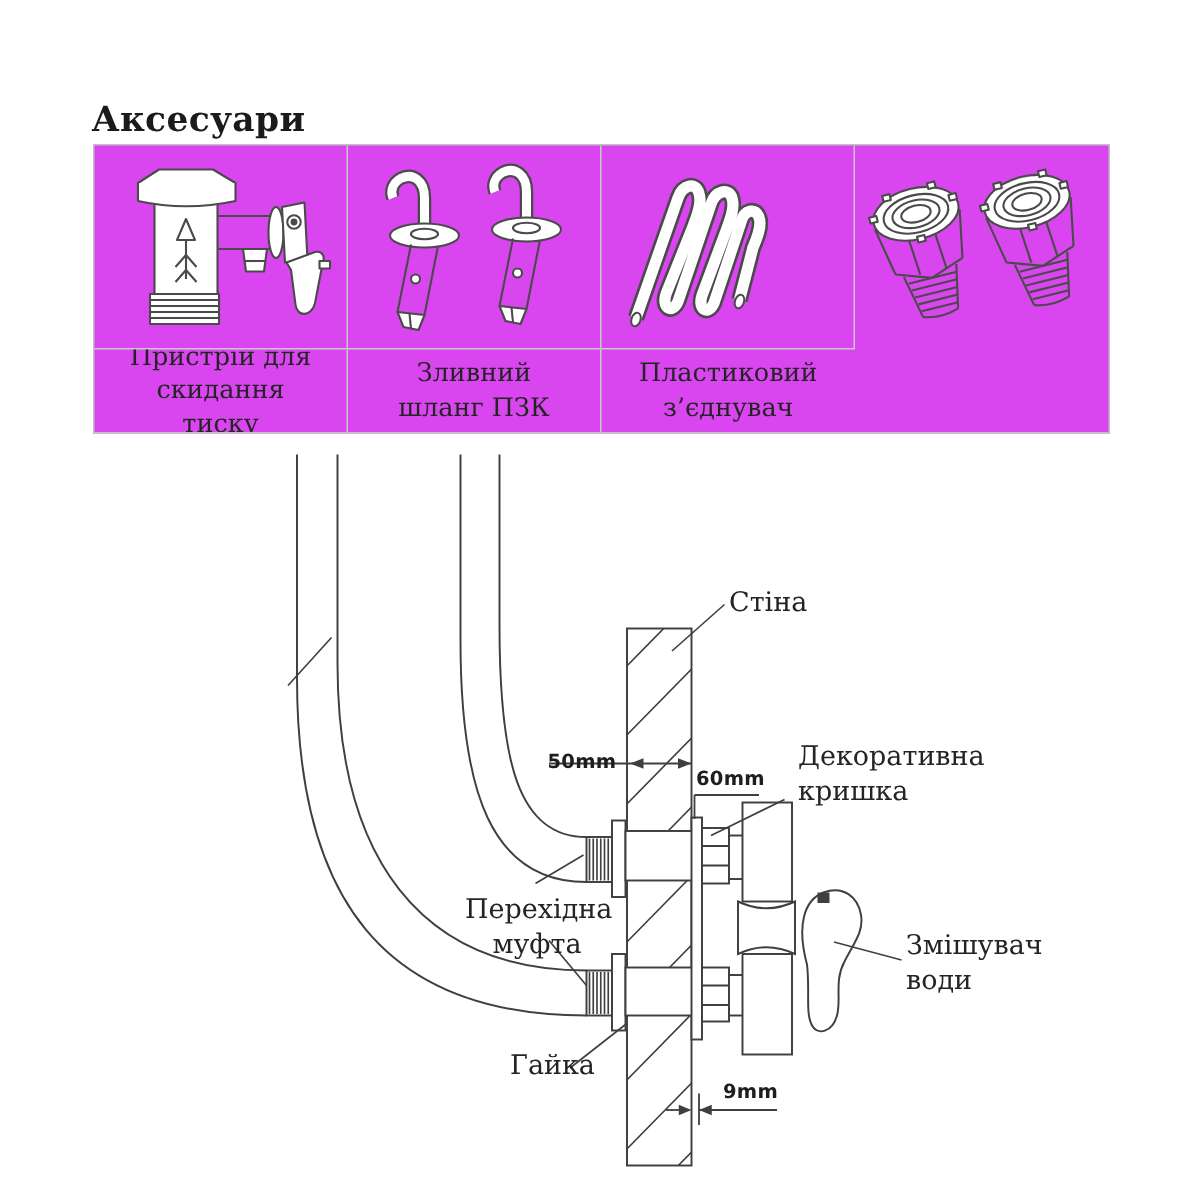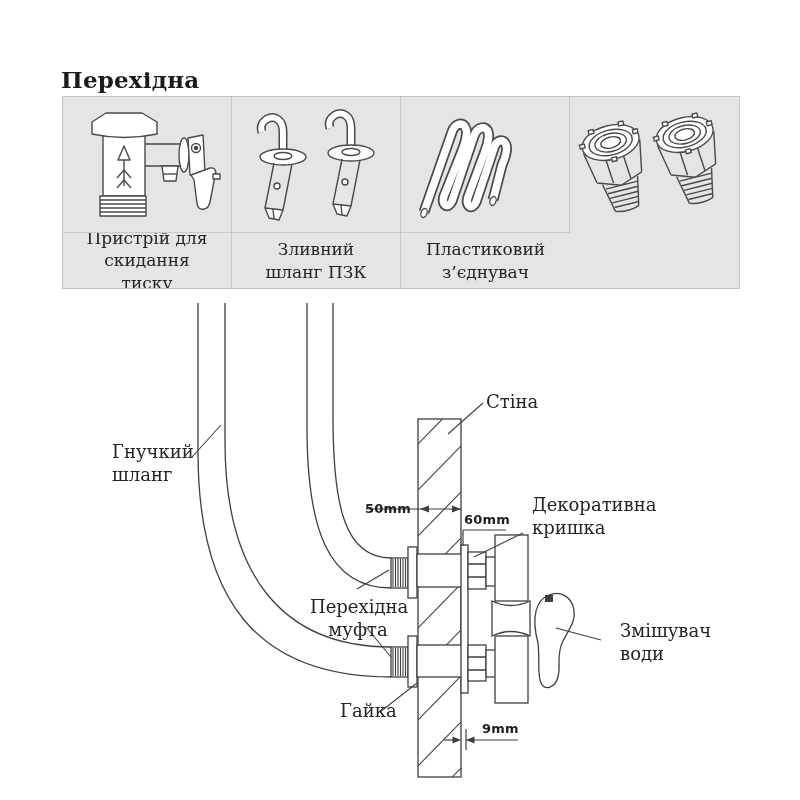--- a/index.html
+++ b/index.html
@@ -1,35 +1,35 @@
 <!DOCTYPE html>
 <html><head>
 <meta charset="utf-8">
 <style>
   html,body{margin:0;padding:0;background:#ffffff}
   body{width:800px;height:800px;font-family:"DejaVu Serif",serif;color:#262626}
   .page{position:relative;width:800px;height:800px;overflow:hidden;background:#fff}
   .heading{position:absolute;left:61px;top:66px;margin:0;font-size:23px;font-weight:700;color:#1b1b1b;letter-spacing:.2px}
   .acc-table{position:absolute;left:62px;top:96px;width:678px;display:grid;
     grid-template-columns:repeat(4,1fr);grid-template-rows:135px 56px;
-    border:1.4px solid #c2c2c2;box-sizing:border-box;background:#e5e5e5}
+    border:1.4px solid #c2c2c2;box-sizing:border-box;background:#d946ef}
   .cell{display:flex;align-items:center;justify-content:center;border-right:1.4px solid #c9c9c9;box-sizing:border-box;overflow:hidden}
   .cell.last{border-right:none}
   .lblcell{border-top:1.4px solid #c9c9c9;font-size:17px;line-height:1.32;text-align:center;padding:4px 17px;color:#242424}
   .dlabel{position:absolute;font-size:18px;line-height:1.27;color:#242424}
   .dim{position:absolute;font-family:"DejaVu Sans",sans-serif;font-size:13px;font-weight:700;color:#1e1e1e;letter-spacing:.2px}
   .center{text-align:center}
   svg.diagram{position:absolute;left:0;top:0}
 </style>
 </head>
 <body>
 
 <div class="page">
 
-  <h1 class="heading">Перехідна</h1>
+  <h1 class="heading">Аксесуари</h1>
 
   <div class="acc-table">
 
     <div class="cell">
       <svg width="155" height="122" viewBox="0 0 155 122">
         <g stroke="#4a4a4a" stroke-width="1.4" fill="none" stroke-linejoin="round">
           <rect x="33" y="30" width="42" height="62" fill="#fff"></rect>
           <polygon points="22,18 36,9 72,9 87,18 73,28 35,28" fill="#fff"></polygon>
           <path d="M22,18 L22,30 Q54,37 87,30 L87,18" fill="#fff"></path>
           <path d="M54,82 L54,54"></path>
@@ -209,23 +209,22 @@
         <path d="M463,530 H506 M463,530 V546"></path>
         <path d="M444,740 H459"></path>
         <polygon points="461,740 452.5,736.5 452.5,743.5" fill="#3f3f3f" stroke="none"></polygon>
         <polygon points="466,740 474.5,736.5 474.5,743.5" fill="#3f3f3f" stroke="none"></polygon>
         <path d="M466,740 H518 M466,729 V750"></path>
       </g>
     </g>
   </svg>
 
   <div class="dlabel" style="left:486px;top:391px;">Стіна</div>
-  <div class="dlabel" style="left:112px;top:441px;width:82px;">Гнучкий шланг</div>
   <div class="dlabel center" style="left:310px;top:584px;width:96px;margin-top:12px;">Перехідна муфта</div>
   <div class="dlabel" style="left:340px;top:700px;text-align:right;">Гайка</div>
   <div class="dlabel" style="left:532px;top:494px;width:120px;">Декоративна кришка</div>
-  <div class="dlabel" style="left:620px;top:620px;width:100px;">Змішувач води</div>
+  <div class="dlabel" style="left:604px;top:620px;width:100px;">Змішувач води</div>
 
   <div class="dim" style="left:365px;top:490px;margin-top:11px;">50mm</div>
   <div class="dim" style="left:464px;top:512px;">60mm</div>
   <div class="dim" style="left:482px;top:721px;">9mm</div>
 
 </div>
 
 </body></html>

